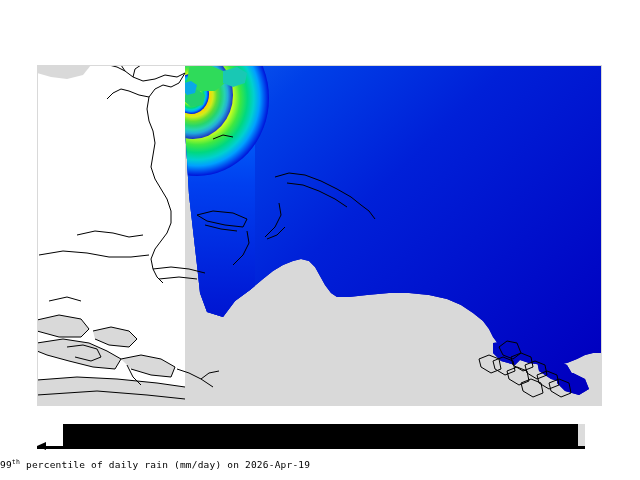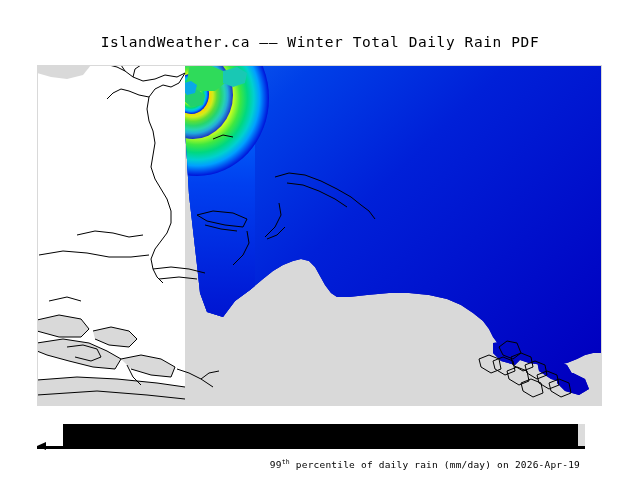--- a/index.html
+++ b/index.html
@@ -60,35 +60,34 @@
     left:0px;top:24px;
     width:0;height:0;
     border-top:4px solid transparent;
     border-bottom:4px solid transparent;
     border-right:9px solid #000000;
   }
 
   .caption{
     position:absolute;
     left:0;top:458px;width:580px;
-    text-align:right;
+    text-align:left;
     font-family:"DejaVu Sans Mono", monospace;
     font-size:9.5px;
     letter-spacing:0.2px;
     color:#000000;
     white-space:pre;
   }
   .caption sup{font-size:6.5px;vertical-align:super;}
 </style>
 </head>
 <body>
 
 <div id="page">
 
-  <div class="title">IslandWeather.ca —— Winter Total Daily Rain PDF</div>
 
   <div class="plot-frame">
     <svg width="565" height="341" viewBox="0 0 565 341">
       <defs>
 
         <radialGradient id="hot" cx="0.5" cy="0.5" r="0.5">
           <stop offset="0.00" stop-color="#ff0000"></stop>
           <stop offset="0.10" stop-color="#ff3000"></stop>
           <stop offset="0.20" stop-color="#ff7000"></stop>
           <stop offset="0.30" stop-color="#ffb000"></stop>

